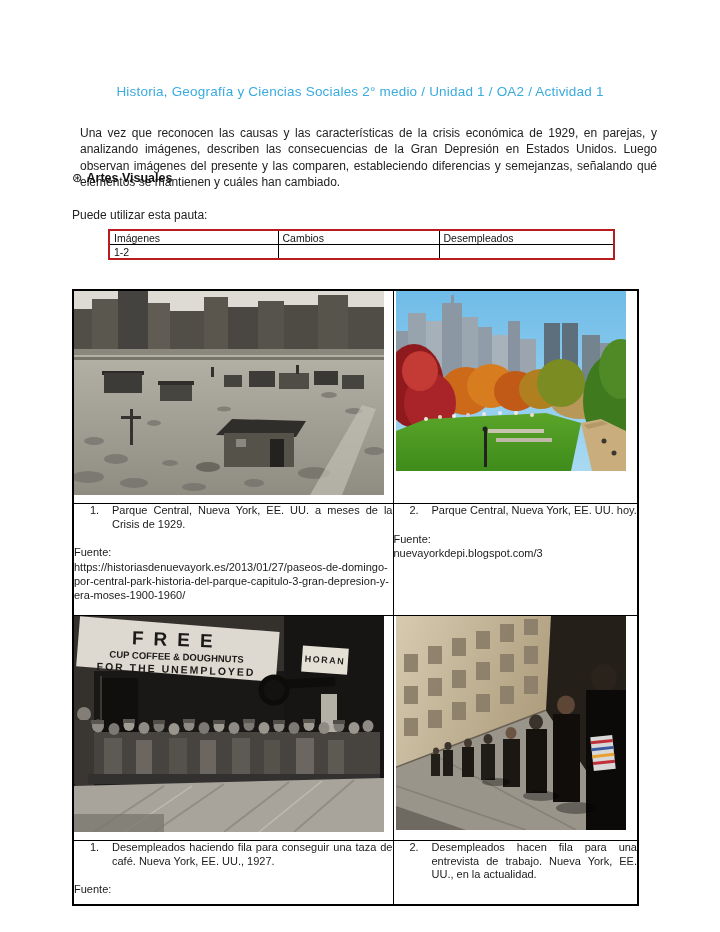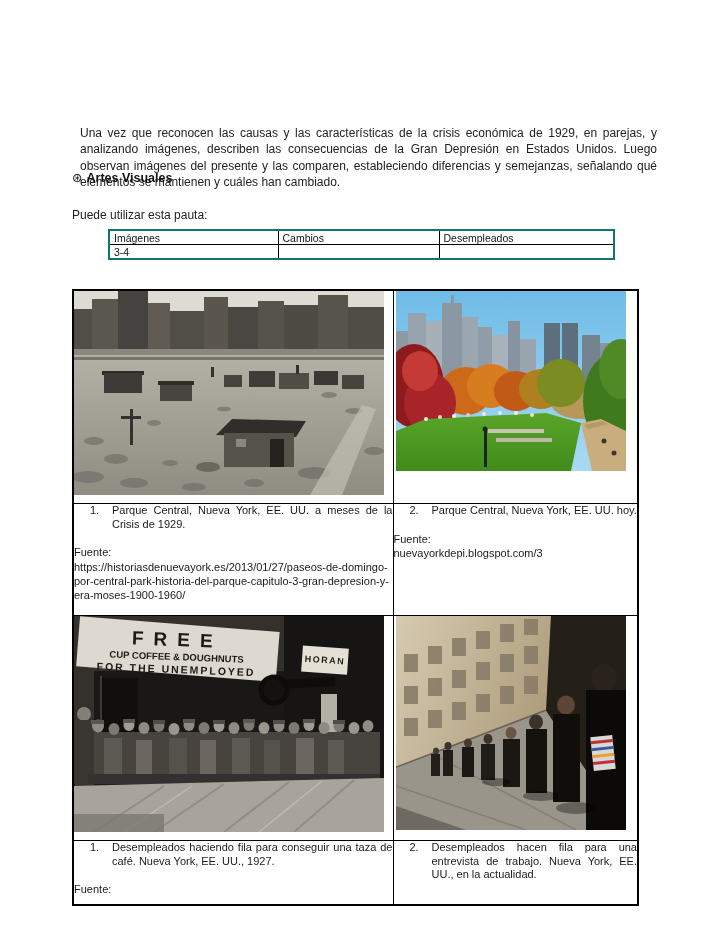--- a/index.html
+++ b/index.html
@@ -17,21 +17,21 @@
   }
   .section-head{
     position:absolute;top:170px;left:72px;font-size:12.5px;font-weight:bold;color:#111;
   }
   .sec-icon{margin-right:4px;font-weight:normal;}
   .pauta-intro{
     position:absolute;top:208px;left:72px;margin:0;font-size:12px;color:#222;
   }
   table.pauta{
     position:absolute;top:229px;left:108px;width:505px;
-    border-collapse:collapse;border:2px solid #0f766e;table-layout:fixed;
+    border-collapse:collapse;border:2px solid #b91c1c;table-layout:fixed;
     font-size:10.5px;color:#111;
   }
   table.pauta th,table.pauta td{
     border:1px solid #000;padding:0 4px;height:13px;text-align:left;font-weight:normal;
     overflow:hidden;white-space:nowrap;
   }
   table.gallery{
     position:absolute;top:289px;left:72px;width:565px;
     border-collapse:collapse;border:2px solid #000;table-layout:fixed;
   }
@@ -48,20 +48,21 @@
   .cap-text{flex:1;text-align:justify;}
   .src-label{margin-top:15px;}
   .src-url{word-break:break-all;text-align:justify;line-height:14px;}
   .h-r1{height:212px;} .h-r2{height:111px;} .h-r3{height:224px;} .h-r4{height:63px;}
 </style>
 </head>
 <body>
 
 <div class="page">
 
+  <div class="doc-title">Historia, Geografía y Ciencias Sociales 2° medio / Unidad 1 / OA2 / Actividad 1</div>
 
   <p class="intro">Una vez que reconocen las causas y las características de la crisis económica de 1929, en parejas, y analizando imágenes, describen las consecuencias de la Gran Depresión en Estados Unidos. Luego observan imágenes del presente y las comparen, estableciendo diferencias y semejanzas, señalando qué elementos se mantienen y cuáles han cambiado.</p>
 
   <div class="section-head">
     <span class="sec-icon">⊛</span><span>Artes Visuales</span>
   </div>
 
   <p class="pauta-intro">Puede utilizar esta pauta:</p>
 
   <table class="pauta">
@@ -70,21 +71,21 @@
         <col style="width:161px">
         <col style="width:175px">
       </colgroup>
     <tbody>
         <tr>
       <th>Imágenes</th>
       <th>Cambios</th>
       <th>Desempleados</th>
     </tr>
     <tr>
-      <td>3-4</td>
+      <td>1-2</td>
       <td></td>
       <td></td>
     </tr>
   </tbody>
     </table>
 
   <table class="gallery">
     <colgroup>
         <col style="width:320px">
         <col style="width:245px">

